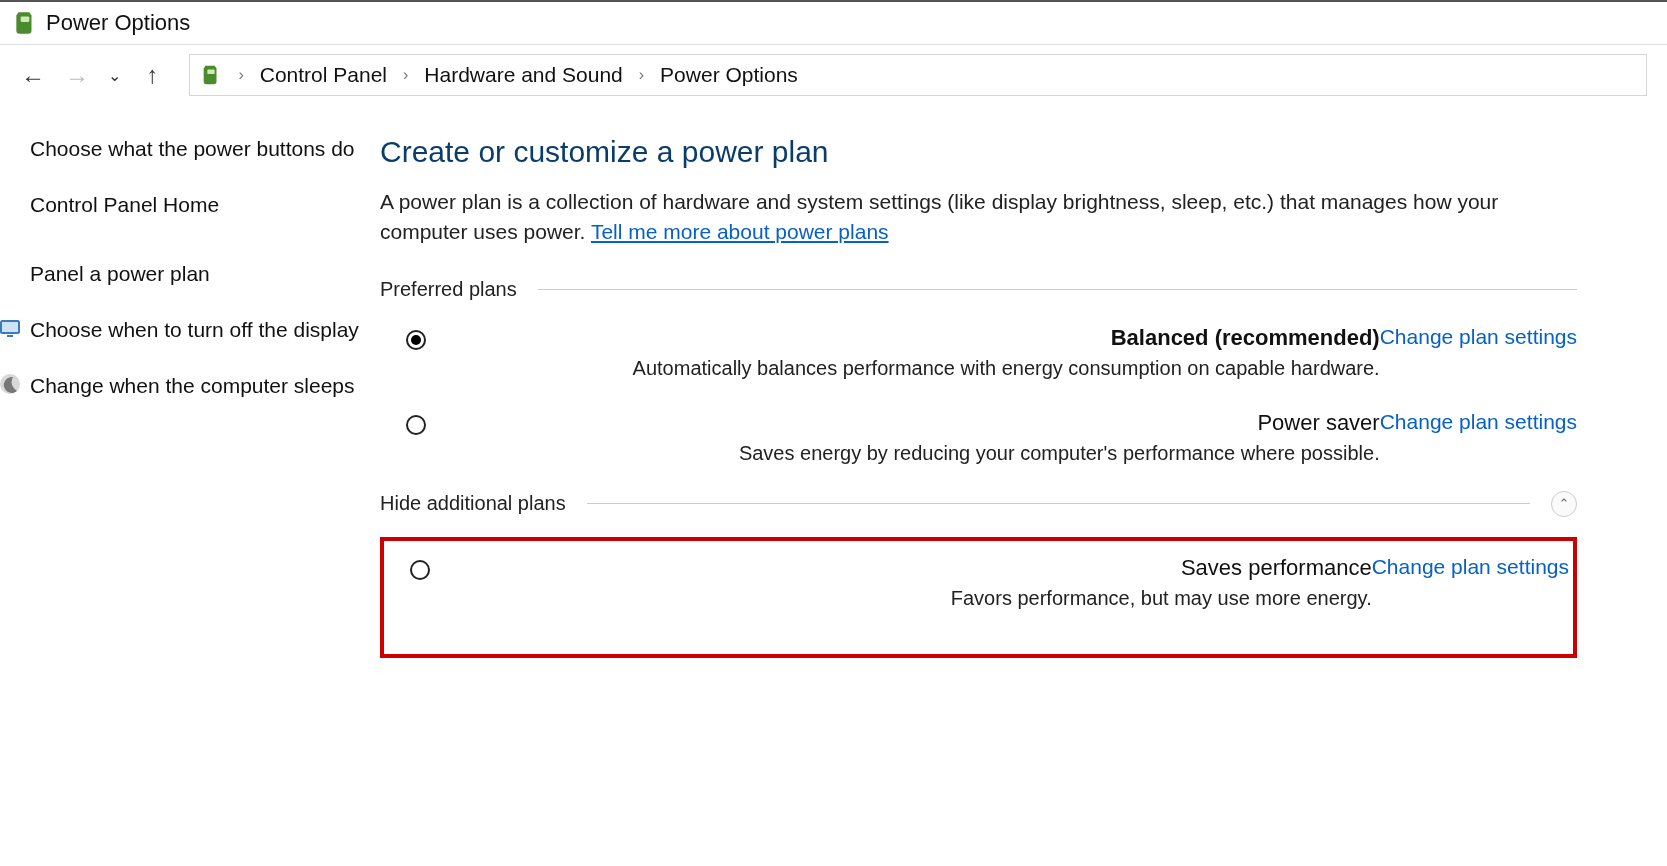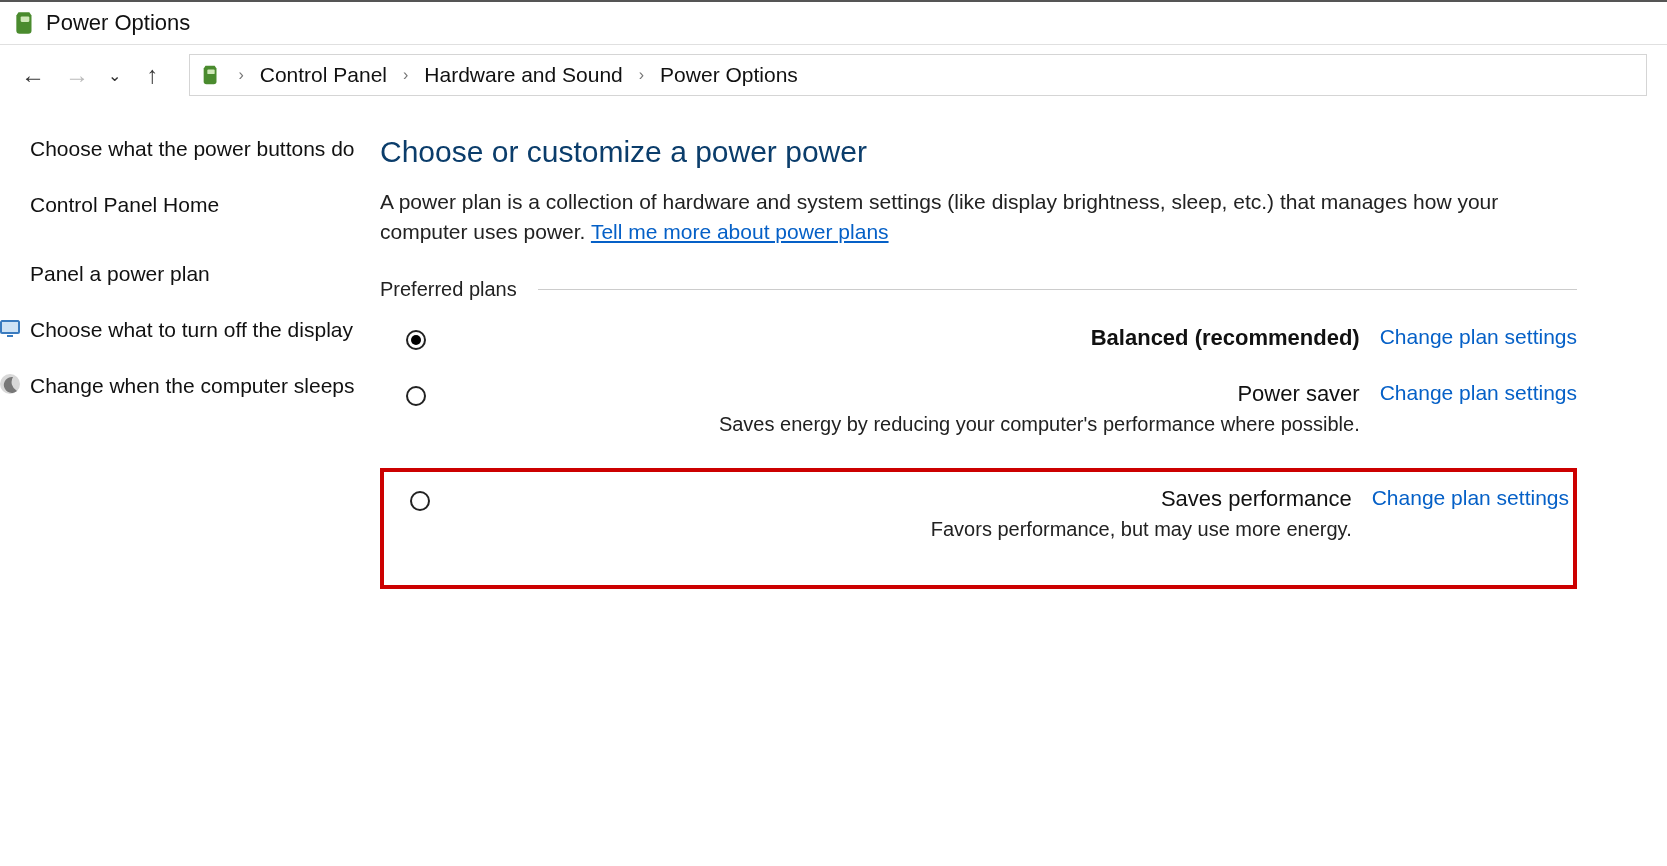--- a/index.html
+++ b/index.html
@@ -172,21 +172,20 @@
   .plan-title.bold { font-weight: 700; }
   .plan-desc {
     font-size: 20px;
     color: #222;
     margin-top: 6px;
   }
   .plan-link {
     font-size: 21px;
     color: #0560c7;
     cursor: pointer;
-    margin-left: 20px;
     white-space: nowrap;
   }
   .highlight-box {
     border: 4px solid #c00;
     padding: 10px 4px 40px 4px;
     margin-top: 6px;
   }
   .highlight-box .plan-row { padding-left: 22px; padding-bottom: 4px; }
 </style>
 </head>
@@ -230,59 +229,67 @@
     </div>
     <div class="sidebar-link">
       <span>Panel a power plan</span>
     </div>
     <div class="sidebar-link" style="margin-left:-32px;">
       <svg class="side-icon" viewBox="0 0 24 24">
         <rect x="2" y="4" width="20" height="14" rx="2" fill="#3a7bbf"></rect>
         <rect x="4" y="6" width="16" height="10" fill="#cfe3f5"></rect>
         <rect x="9" y="19" width="6" height="2" fill="#3a7bbf"></rect>
       </svg>
-      <span>Choose what to turn off the display</span>
+      <span>Choose when to turn off the display</span>
     </div>
     <div class="sidebar-link" style="margin-left:-32px;">
       <svg class="side-icon" viewBox="0 0 24 24">
         <circle cx="12" cy="12" r="10" fill="#d8d8d8"></circle>
         <path d="M15 5a8 8 0 1 0 4 14 10 10 0 0 1-4-14z" fill="#777"></path>
       </svg>
       <span>Change when the computer sleeps</span>
     </div>
   </div>
 
   <div class="content">
-    <h1 class="content-heading">Choose or customize a power power</h1>
+    <h1 class="content-heading">Create or customize a power plan</h1>
     <p class="content-desc">
       <span>A power plan is a collection of hardware and system settings (like display brightness, sleep, etc.) that manages how your computer uses power. </span><a>Tell me more about power plans</a>
     </p>
 
     <div class="section-header">
       <span class="label">Preferred plans</span>
       <div class="rule"></div>
     </div>
 
     <div class="plan-row">
       <div class="plan-radio selected"></div>
       <div class="plan-body">
         <div class="plan-title bold">Balanced (recommended)</div>
+        <div class="plan-desc">Automatically balances performance with energy consumption on capable hardware.</div>
       </div>
       <span class="plan-link">Change plan settings</span>
     </div>
 
     <div class="plan-row">
       <div class="plan-radio"></div>
       <div class="plan-body">
         <div class="plan-title">Power saver</div>
         <div class="plan-desc">Saves energy by reducing your computer's performance where possible.</div>
       </div>
       <span class="plan-link">Change plan settings</span>
     </div>
 
+    <div class="section-header">
+      <span class="label">Hide additional plans</span>
+      <div class="rule"></div>
+      <div class="collapse-btn">
+        <span>⌃</span>
+      </div>
+    </div>
 
     <div class="highlight-box">
       <div class="plan-row">
         <div class="plan-radio"></div>
         <div class="plan-body">
           <div class="plan-title">Saves performance</div>
           <div class="plan-desc">Favors performance, but may use more energy.</div>
         </div>
         <span class="plan-link">Change plan settings</span>
       </div>

